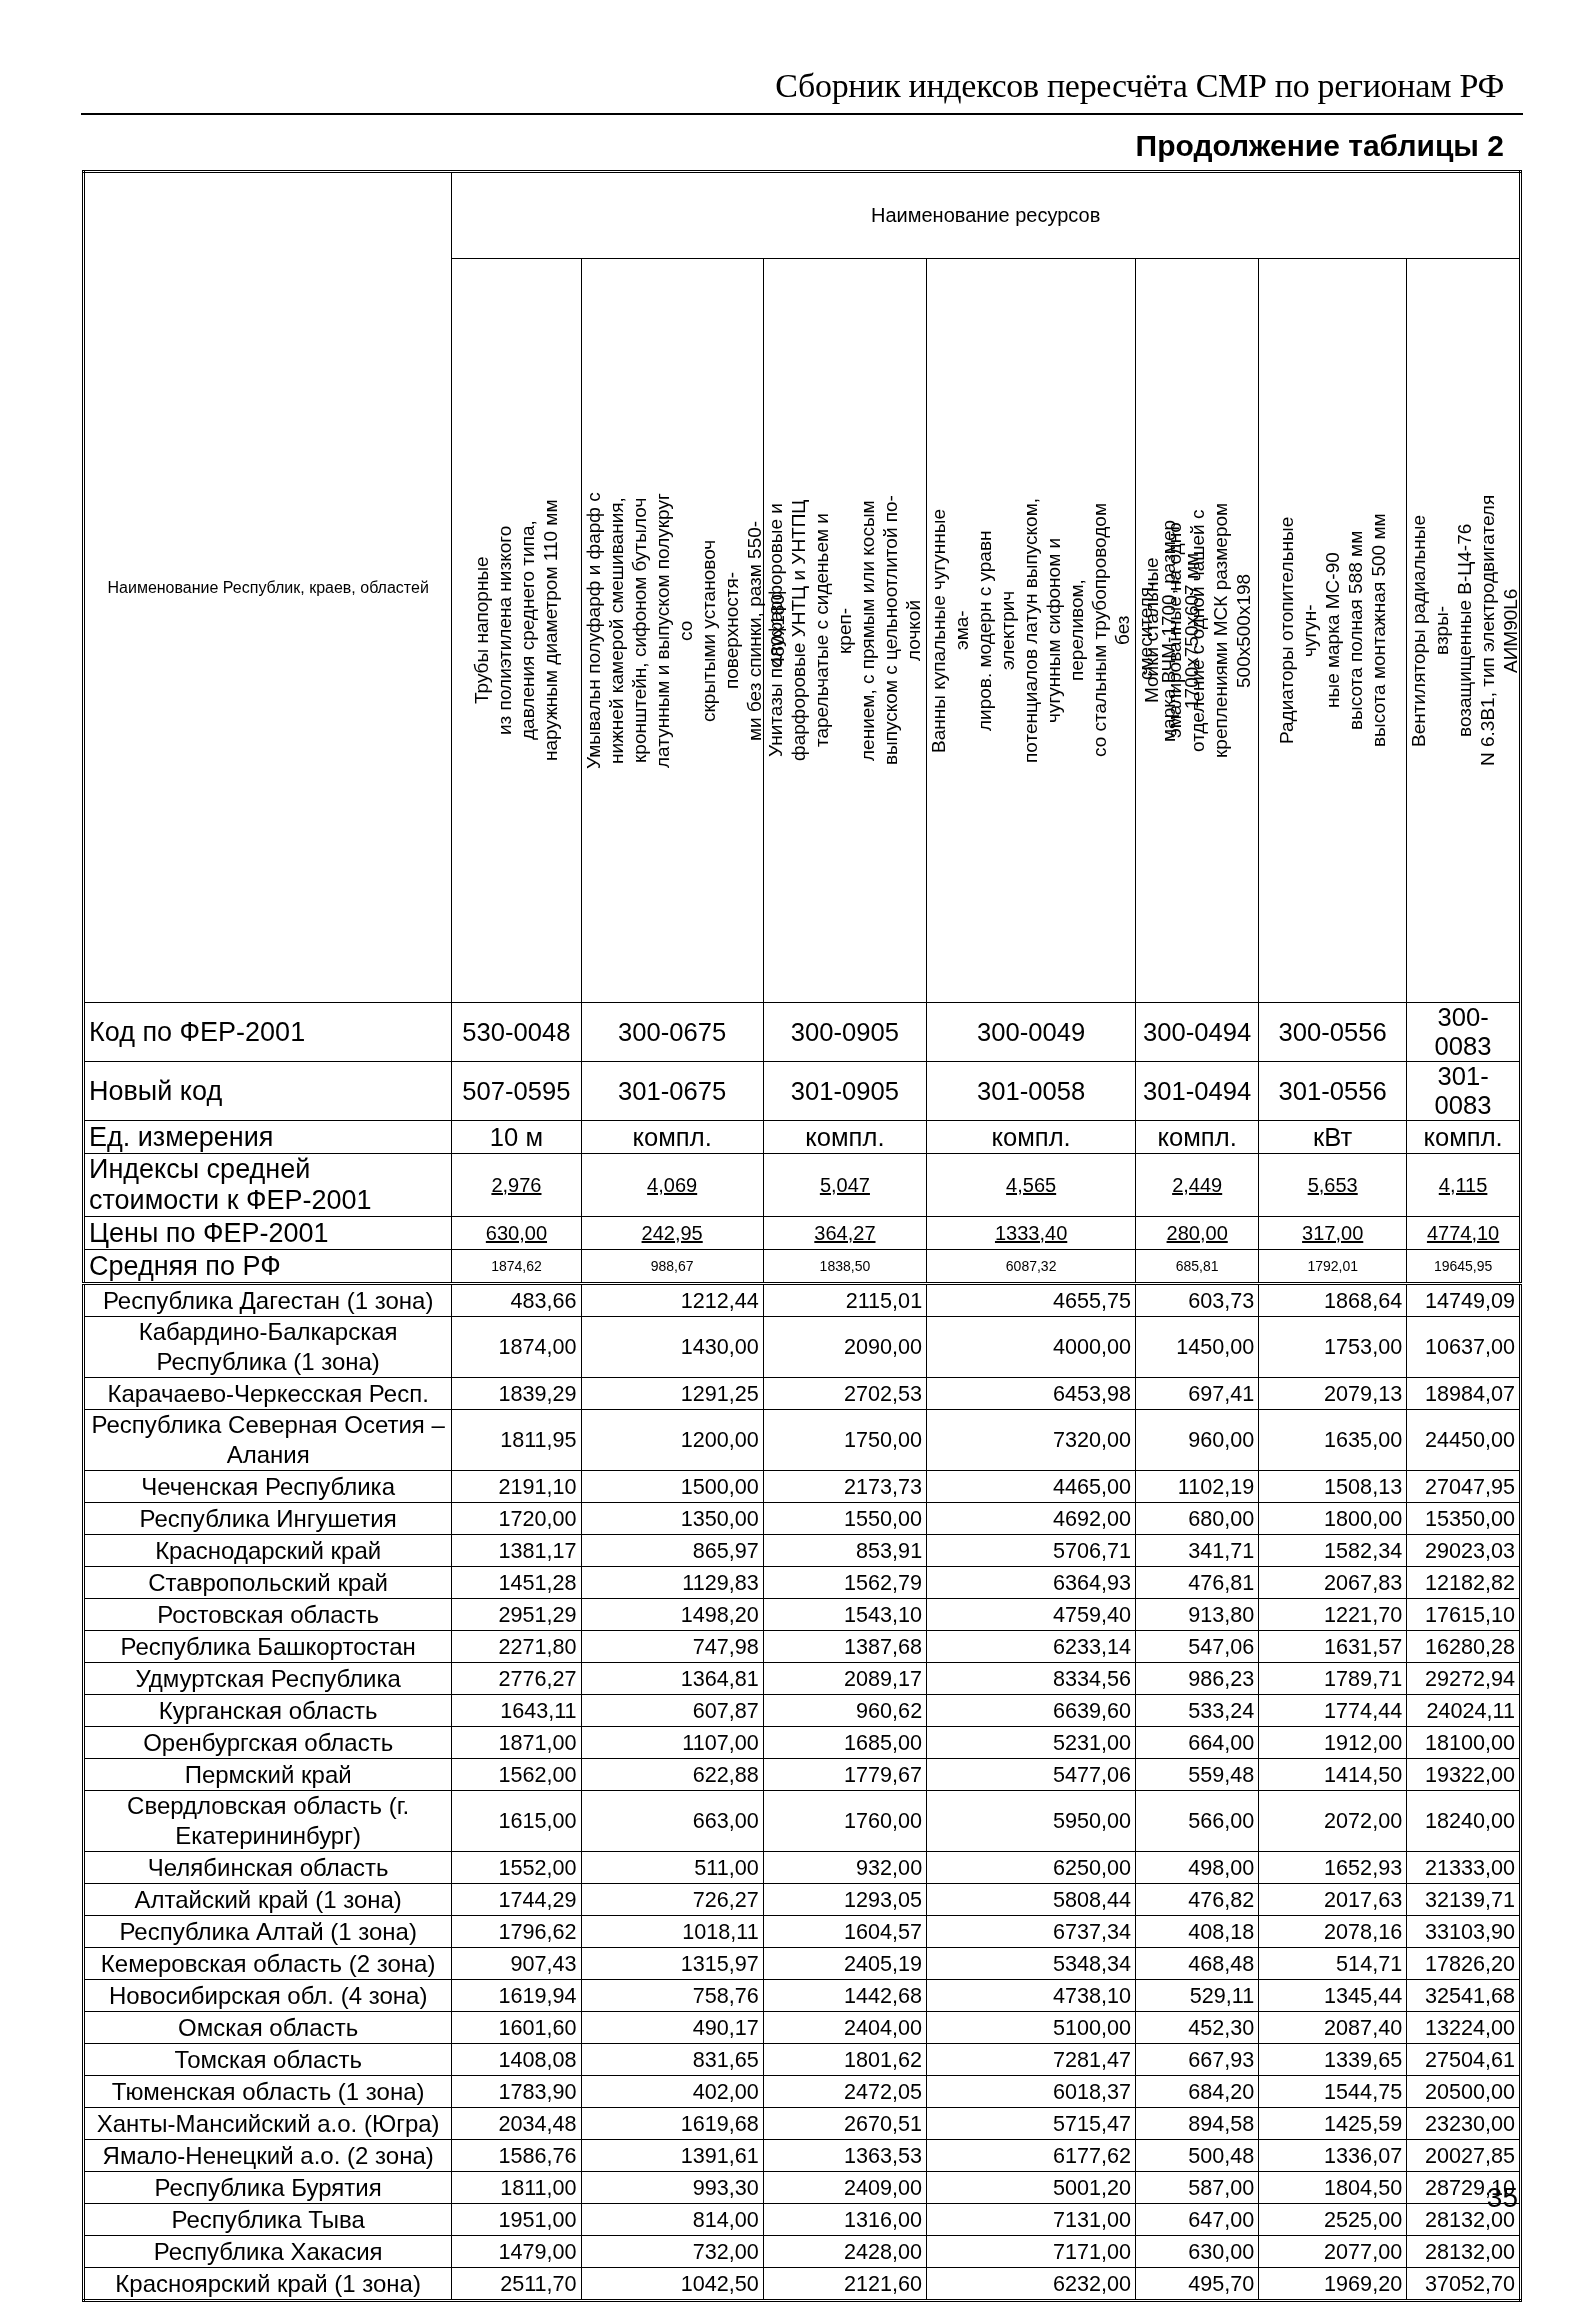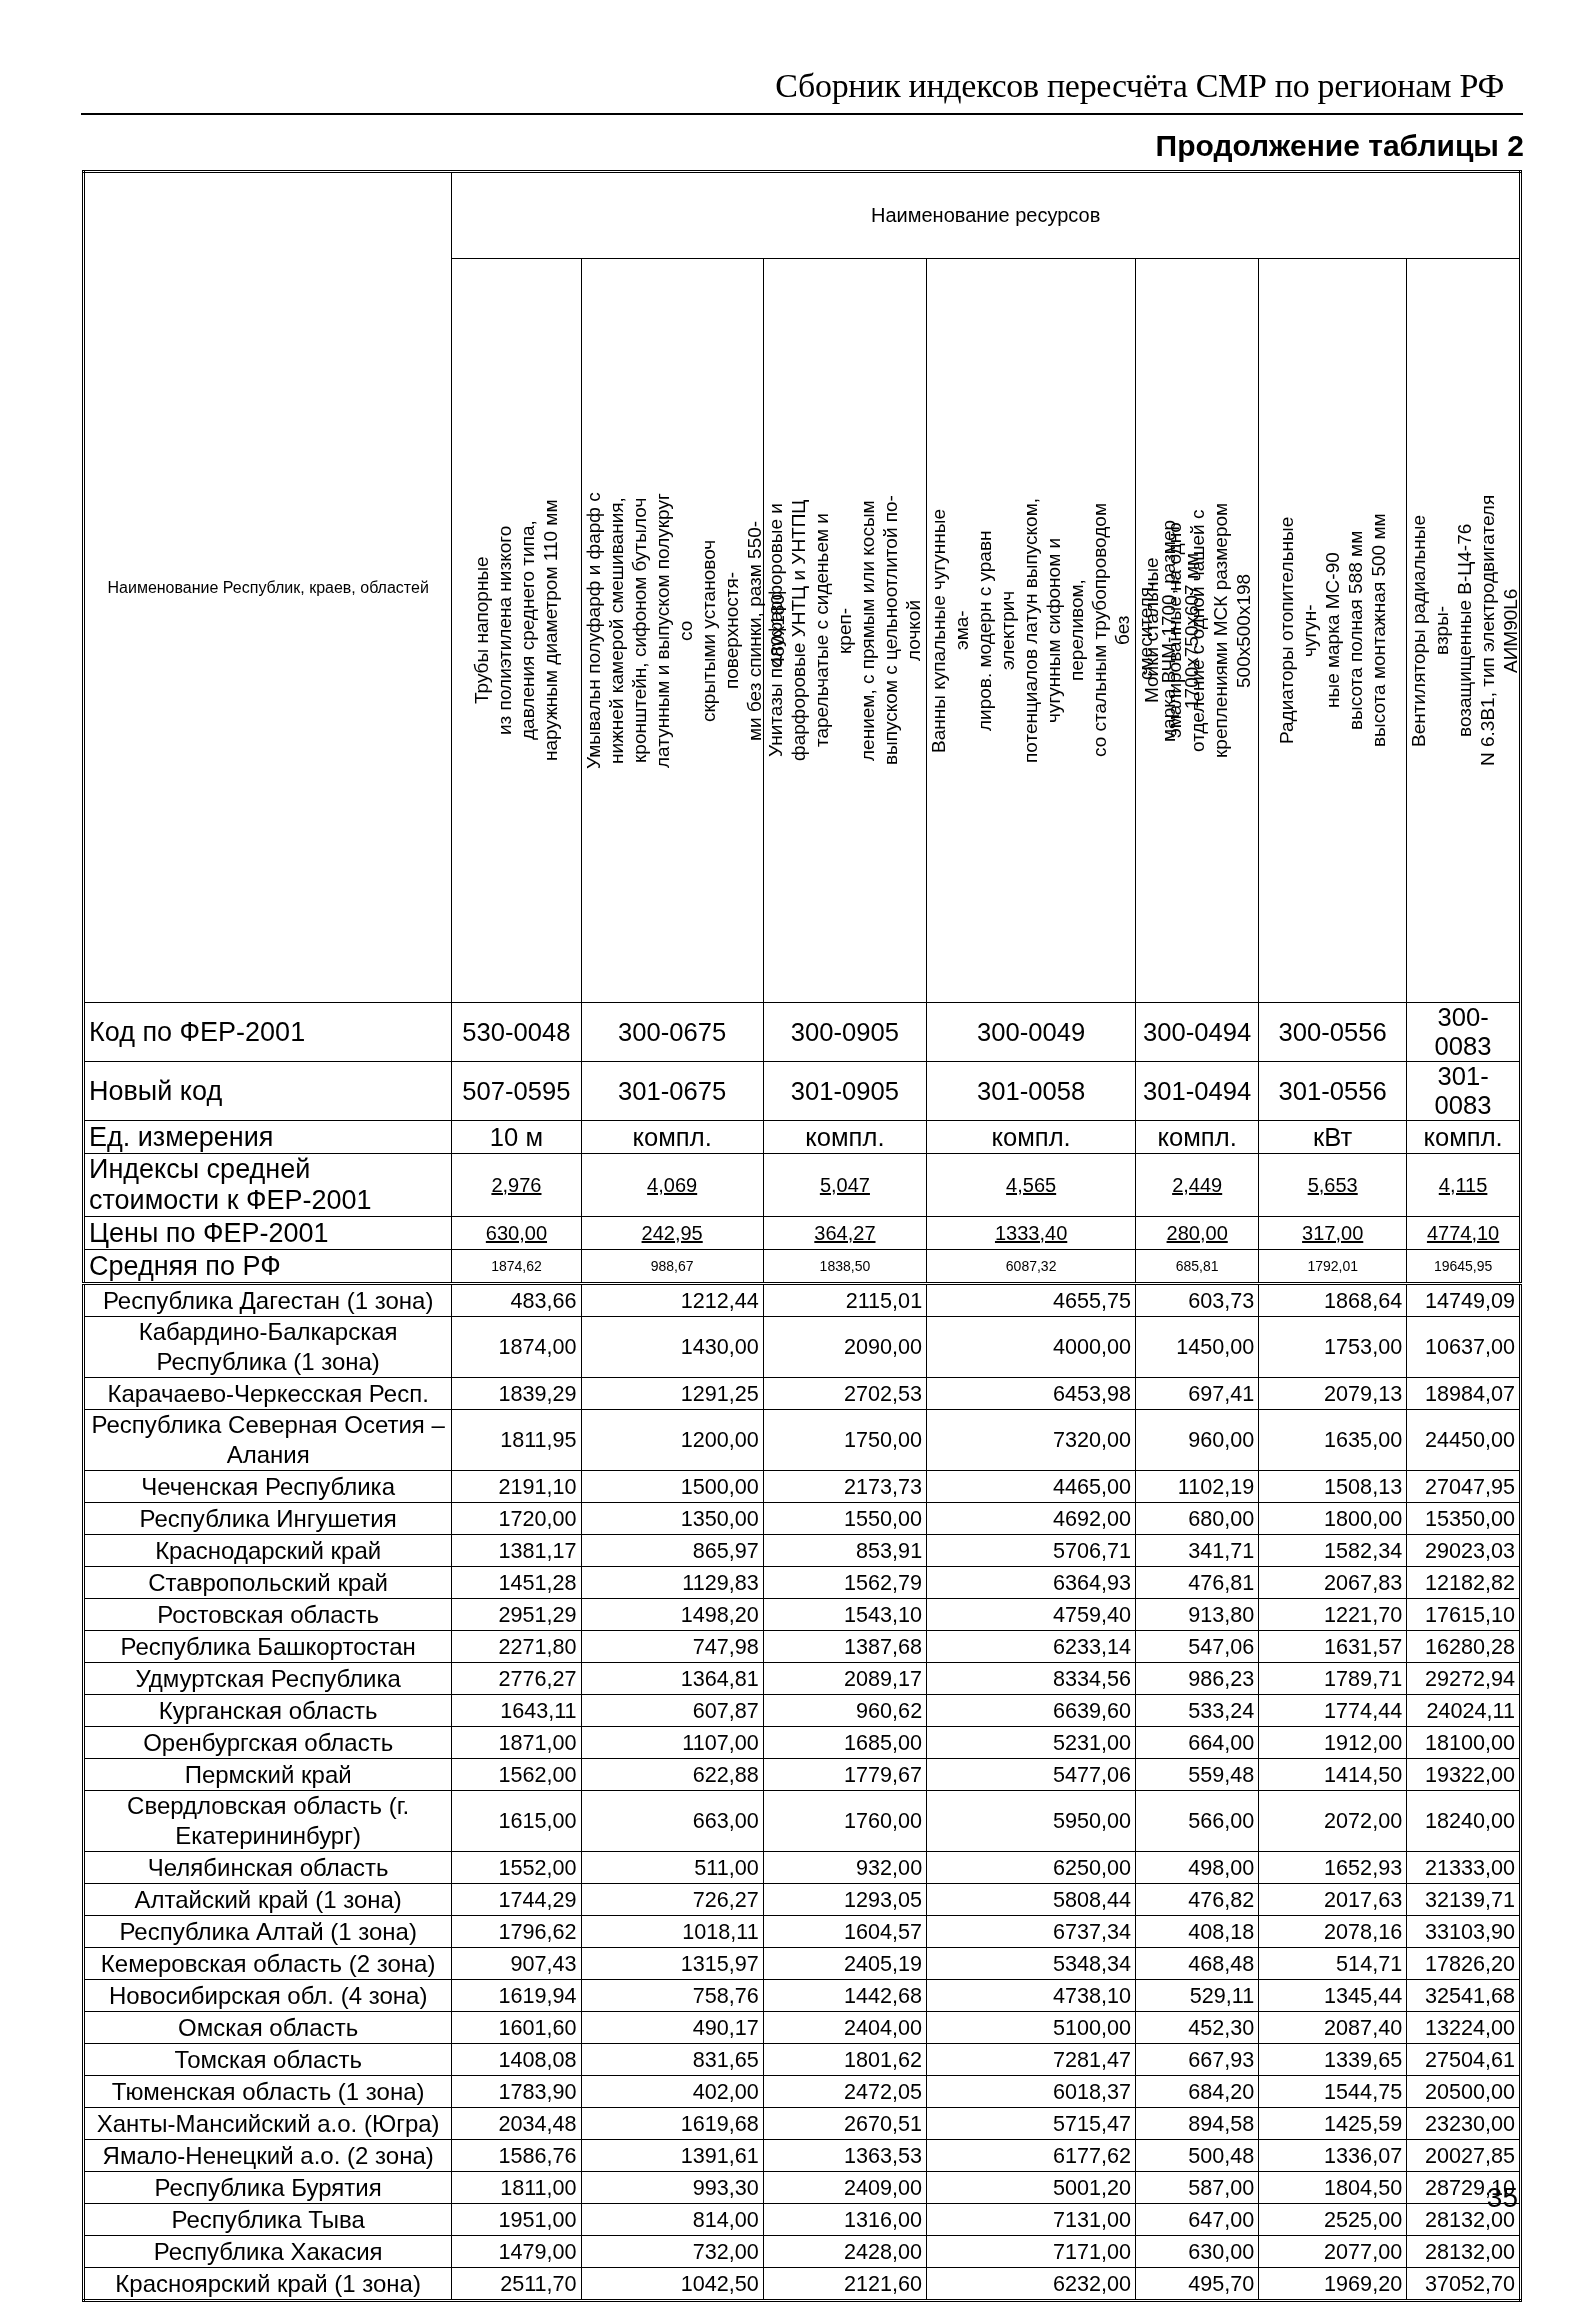--- a/index.html
+++ b/index.html
@@ -1,19 +1,19 @@
 <!DOCTYPE html>
 <html style="font-size:10.8px"><head>
 <meta charset="utf-8">
 <style>
   html, body { margin: 0; padding: 0; background: #ffffff; }
   body { width: 1592px; height: 2307px; position: relative; color: #000; font-family: "Liberation Sans", sans-serif; overflow: hidden; }
   .book-title { position: absolute; right: 88px; top: 67px; font-family: "Liberation Serif", serif; font-size: 34px; letter-spacing: -0.3px; }
   .title-rule { position: absolute; left: 81px; right: 69px; top: 113px; border-top: 2px solid #000; }
-  .table-caption { position: absolute; right: 68px; top: 129px; font-weight: bold; font-size: 30px; }
+  .table-caption { position: absolute; right: 88px; top: 129px; font-weight: bold; font-size: 30px; }
   table.main { position: absolute; left: 82px; top: 170px; width: 1440px; border-collapse: collapse; table-layout: fixed; border: 3.4px double #000; }
   table.main td, table.main th { border: 1.3px solid #000; padding: 0 4px; font-weight: normal; }
   .head-region { text-align: center; font-size: 16px; vertical-align: middle; height: 829px; }
   .head-resources { text-align: center; font-size: 20px; height: 32px; }
   .head-res-cell { height: 290px; padding: 0 !important; vertical-align: middle; }
   .vtext { writing-mode: vertical-rl; transform: rotate(180deg); font-size: 19px; line-height: 23px; text-align: center; margin: 0 auto; height: 283px; white-space: pre-line; }
   .meta-label { font-weight: bold; font-size: 27px; text-align: left; }
   .meta-val { font-weight: bold; font-size: 25.6px; text-align: center; }
   .meta-small { font-size: 20px; text-decoration: underline; }
   .meta-italic { font-size: 14px; }

